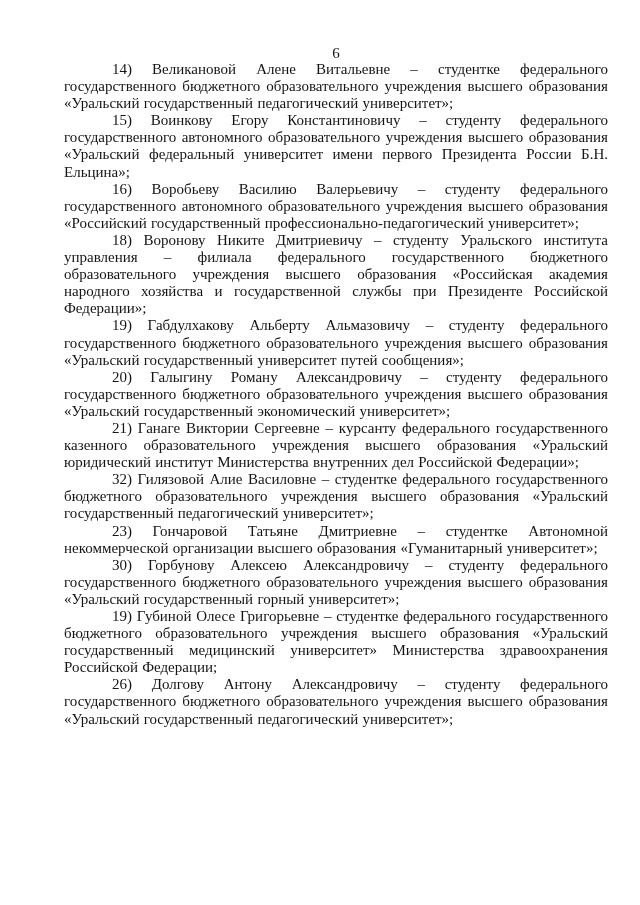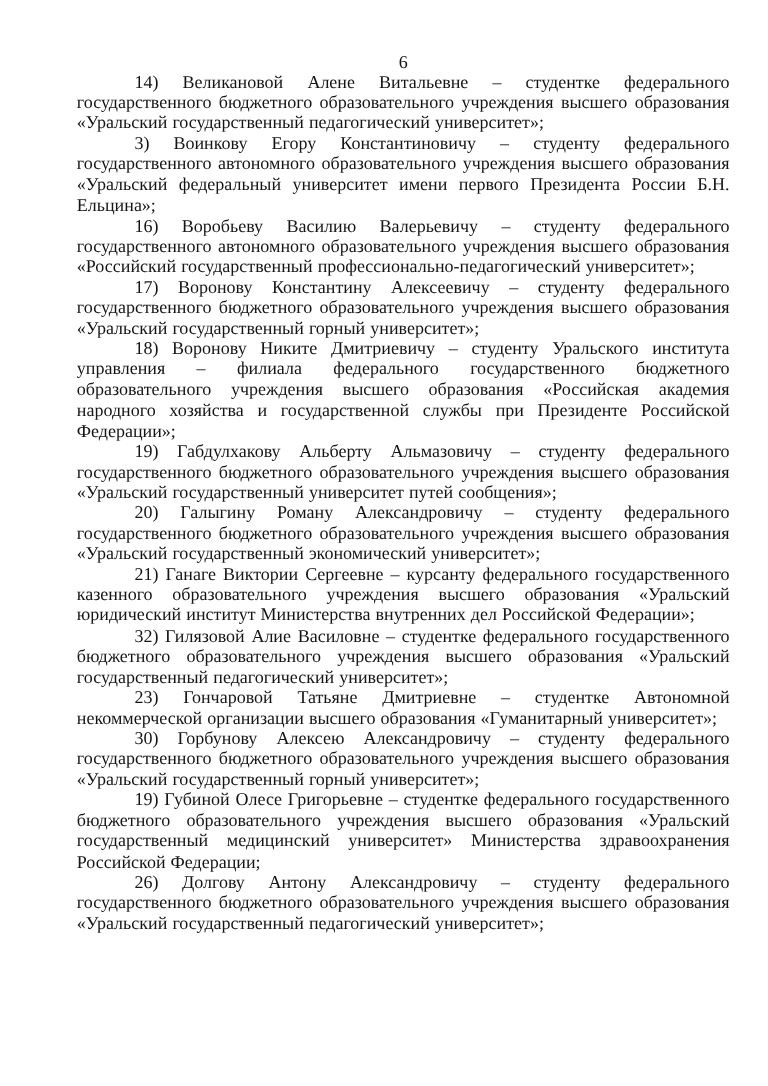--- a/index.html
+++ b/index.html
@@ -49,23 +49,22 @@
 </style>
 </head>
 <body>
 
 <div class="page">
 
   <div class="page-number">6</div>
 
   <div class="body-text">
     <p class="item">14) Великановой Алене Витальевне – студентке федерального государственного бюджетного образовательного учреждения высшего образования «Уральский государственный педагогический университет»;</p>
-    <p class="item">3) Воинкову Егору Константиновичу – студенту федерального государственного автономного образовательного учреждения высшего образования «Уральский федеральный университет имени первого Президента России Б.Н. Ельцина»;</p>
+    <p class="item">15) Воинкову Егору Константиновичу – студенту федерального государственного автономного образовательного учреждения высшего образования «Уральский федеральный университет имени первого Президента России Б.Н. Ельцина»;</p>
     <p class="item">16) Воробьеву Василию Валерьевичу – студенту федерального государственного автономного образовательного учреждения высшего образования «Российский государственный профессионально-педагогический университет»;</p>
-    <p class="item">17) Воронову Константину Алексеевичу – студенту федерального государственного бюджетного образовательного учреждения высшего образования «Уральский государственный горный университет»;</p>
     <p class="item">18) Воронову Никите Дмитриевичу – студенту Уральского института управления – филиала федерального государственного бюджетного образовательного учреждения высшего образования «Российская академия народного хозяйства и государственной службы при Президенте Российской Федерации»;</p>
     <p class="item">19) Габдулхакову Альберту Альмазовичу – студенту федерального государственного бюджетного образовательного учреждения высшего образования «Уральский государственный университет путей сообщения»;</p>
     <p class="item">20) Галыгину Роману Александровичу – студенту федерального государственного бюджетного образовательного учреждения высшего образования «Уральский государственный экономический университет»;</p>
     <p class="item">21) Ганаге Виктории Сергеевне – курсанту федерального государственного казенного образовательного учреждения высшего образования «Уральский юридический институт Министерства внутренних дел Российской Федерации»;</p>
     <p class="item">32) Гилязовой Алие Василовне – студентке федерального государственного бюджетного образовательного учреждения высшего образования «Уральский государственный педагогический университет»;</p>
     <p class="item">23) Гончаровой Татьяне Дмитриевне – студентке Автономной некоммерческой организации высшего образования «Гуманитарный университет»;</p>
     <p class="item">30) Горбунову Алексею Александровичу – студенту федерального государственного бюджетного образовательного учреждения высшего образования «Уральский государственный горный университет»;</p>
     <p class="item">19) Губиной Олесе Григорьевне – студентке федерального государственного бюджетного образовательного учреждения высшего образования «Уральский государственный медицинский университет» Министерства здравоохранения Российской Федерации;</p>
     <p class="item">26) Долгову Антону Александровичу – студенту федерального государственного бюджетного образовательного учреждения высшего образования «Уральский государственный педагогический университет»;</p>
   </div>

